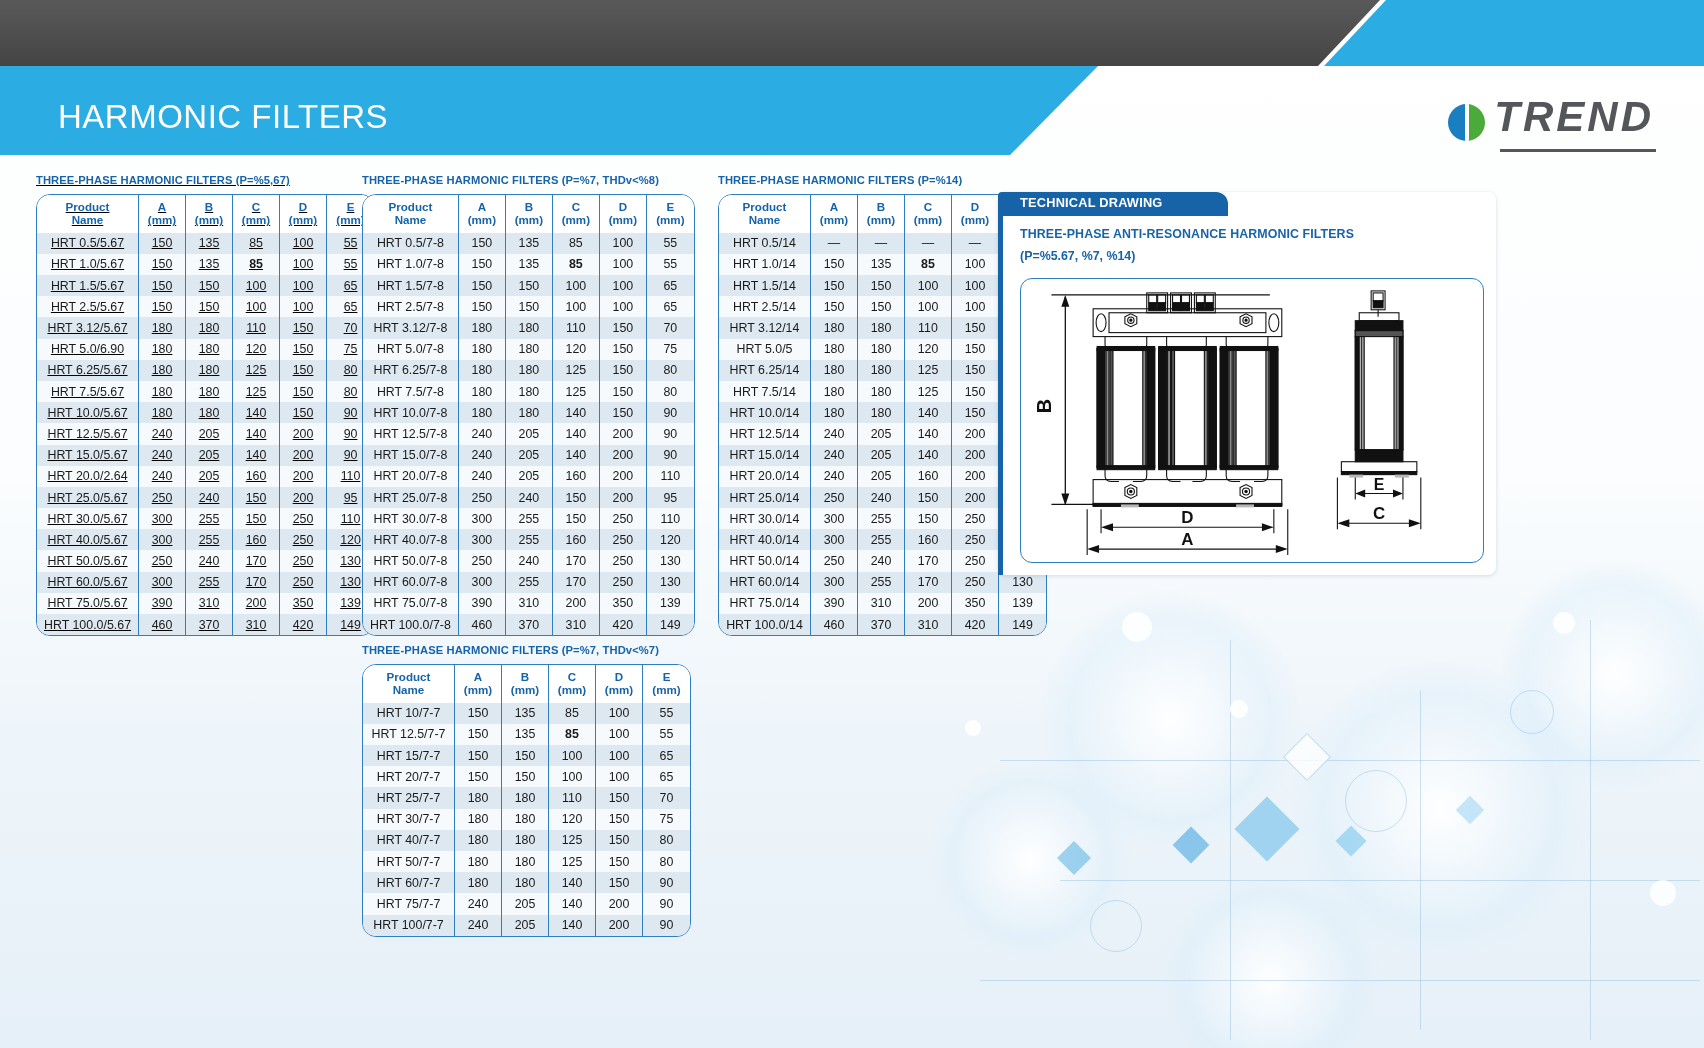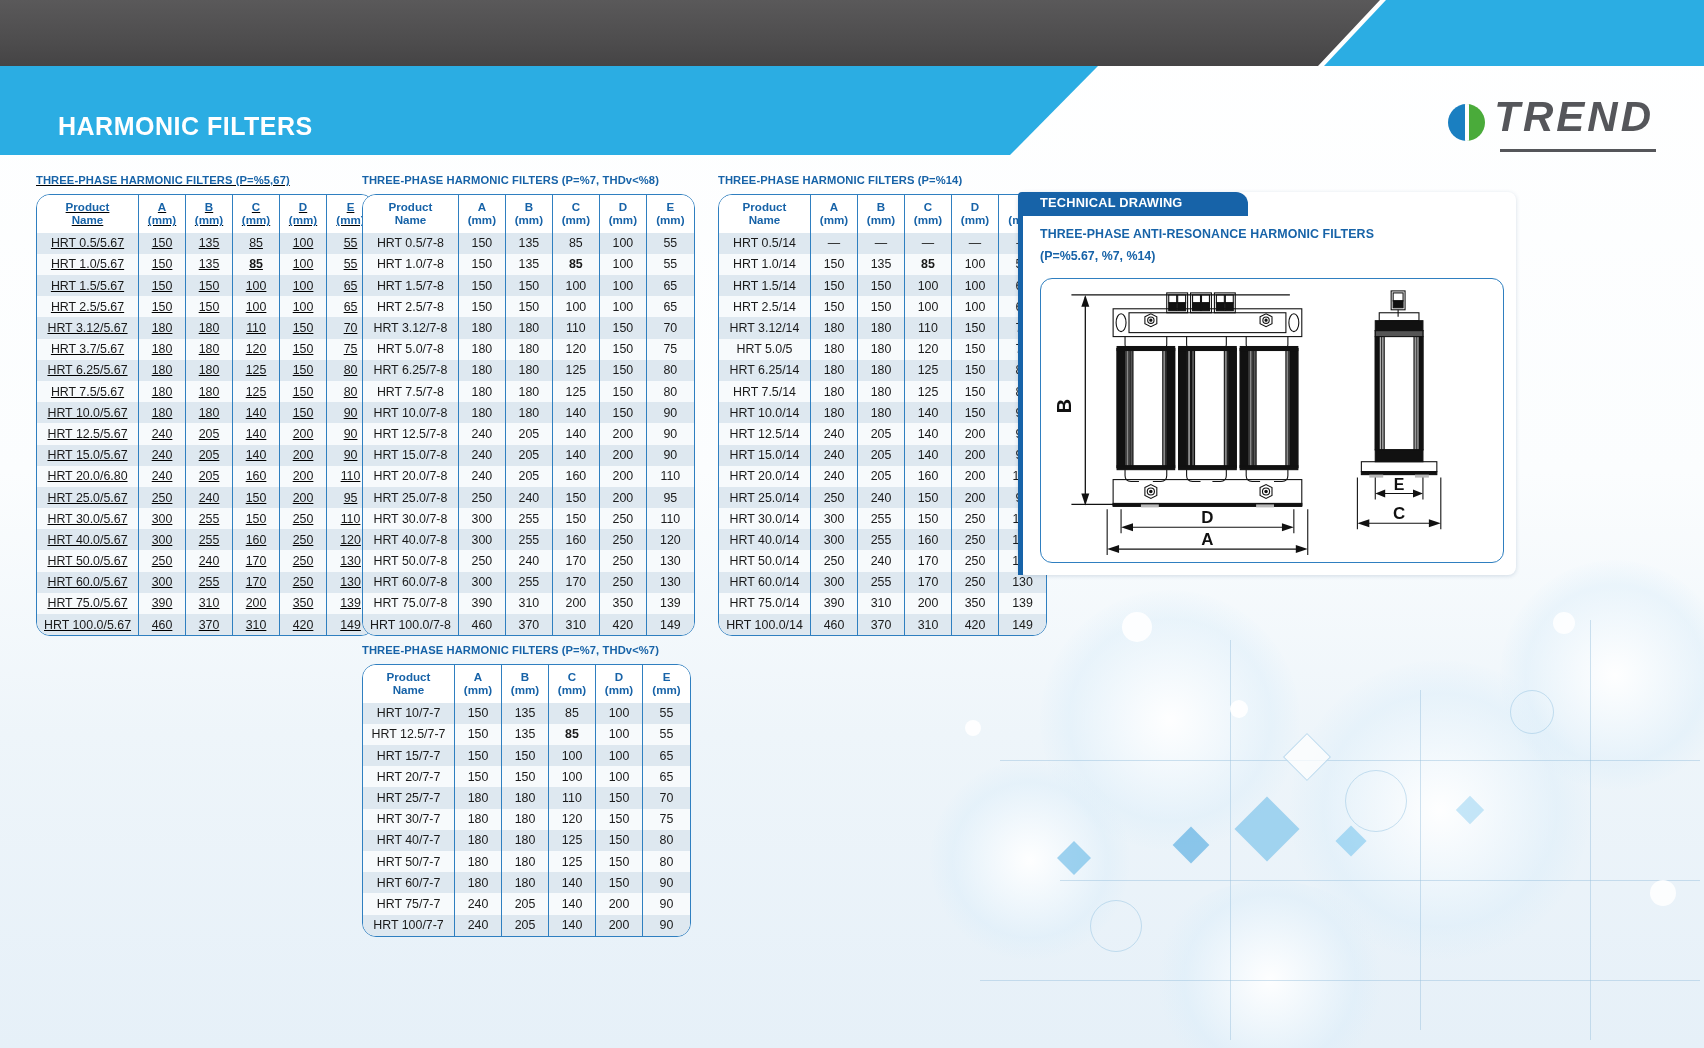--- a/index.html
+++ b/index.html
@@ -33,22 +33,22 @@
     position: absolute; right: 0; top: 0; width: 420px; height: 66px;
     background: #2bade3;
     clip-path: polygon(102px 0, 420px 0, 420px 66px, 40px 66px);
   }
   .titleband {
     position: absolute; left: 0; top: 66px; width: 1098px; height: 89px;
     background: #2bade3;
     clip-path: polygon(0 0, 1098px 0, 1010px 89px, 0 89px);
   }
   .page-title {
-    position: absolute; left: 58px; top: 112px;
-    font-size: 25px; font-weight: bold; letter-spacing: .5px;
+    position: absolute; left: 58px; top: 98px;
+    font-size: 33px; font-weight: normal; letter-spacing: .5px;
     color: #ffffff; font-family: "Liberation Sans", sans-serif;
   }
 
   
   .logo { position: absolute; right: 50px; top: 96px; display: flex; align-items: center; gap: 9px; }
   .logo-mark { position: relative; width: 37px; height: 37px; border-radius: 50%; overflow: hidden; }
   .logo-mark .lh { position: absolute; top: 0; width: 50%; height: 100%; }
   .logo-mark .lh.l { left: 0; background: #1a7fc1; }
   .logo-mark .lh.r { right: 0; background: #4aab3a; }
   .logo-mark .stripe { position: absolute; left: 45%; top: 0; width: 10%; height: 100%; background: #ffffff; }
@@ -88,21 +88,20 @@
   table.spec td.prod { text-align: center; padding-left: 7px; padding-right: 7px; }
   table.spec td.b { font-weight: bold; }
   .colw-prod { width: 92px; }
   .colw-dim  { width: 47px; }
 
   
   .tdpanel {
     position: absolute; left: 998px; top: 192px; width: 498px; height: 383px;
     background: #ffffff; border-radius: 8px;
     box-shadow: 0 1px 4px rgba(40,80,120,.18);
-    margin-left: 20px;
   }
   .td-tabbar {
     position: absolute; left: 0; top: 0; width: 230px; height: 24px;
     background: #1763a8; border-radius: 4px 12px 0 0;
   }
   .td-tabtext {
     position: absolute; left: 22px; top: 3px;
     font-size: 12.8px; font-weight: bold; color: #ffffff; letter-spacing: .2px;
   }
   .td-leftbar { position: absolute; left: 0; top: 24px; width: 5px; bottom: 0; background: #1763a8; }
@@ -223,21 +222,21 @@
           </tr>
           <tr>
             <td class="prod">HRT 3.12/5.67</td>
             <td>180</td>
             <td>180</td>
             <td>110</td>
             <td>150</td>
             <td>70</td>
           </tr>
           <tr>
-            <td class="prod">HRT 3.7/5.67</td>
+            <td class="prod">HRT 5.0/6.90</td>
             <td>180</td>
             <td>180</td>
             <td>120</td>
             <td>150</td>
             <td>75</td>
           </tr>
           <tr>
             <td class="prod">HRT 6.25/5.67</td>
             <td>180</td>
             <td>180</td>
@@ -271,21 +270,21 @@
           </tr>
           <tr>
             <td class="prod">HRT 15.0/5.67</td>
             <td>240</td>
             <td>205</td>
             <td>140</td>
             <td>200</td>
             <td>90</td>
           </tr>
           <tr>
-            <td class="prod">HRT 20.0/6.80</td>
+            <td class="prod">HRT 20.0/2.64</td>
             <td>240</td>
             <td>205</td>
             <td>160</td>
             <td>200</td>
             <td>110</td>
           </tr>
           <tr>
             <td class="prod">HRT 25.0/5.67</td>
             <td>250</td>
             <td>240</td>

